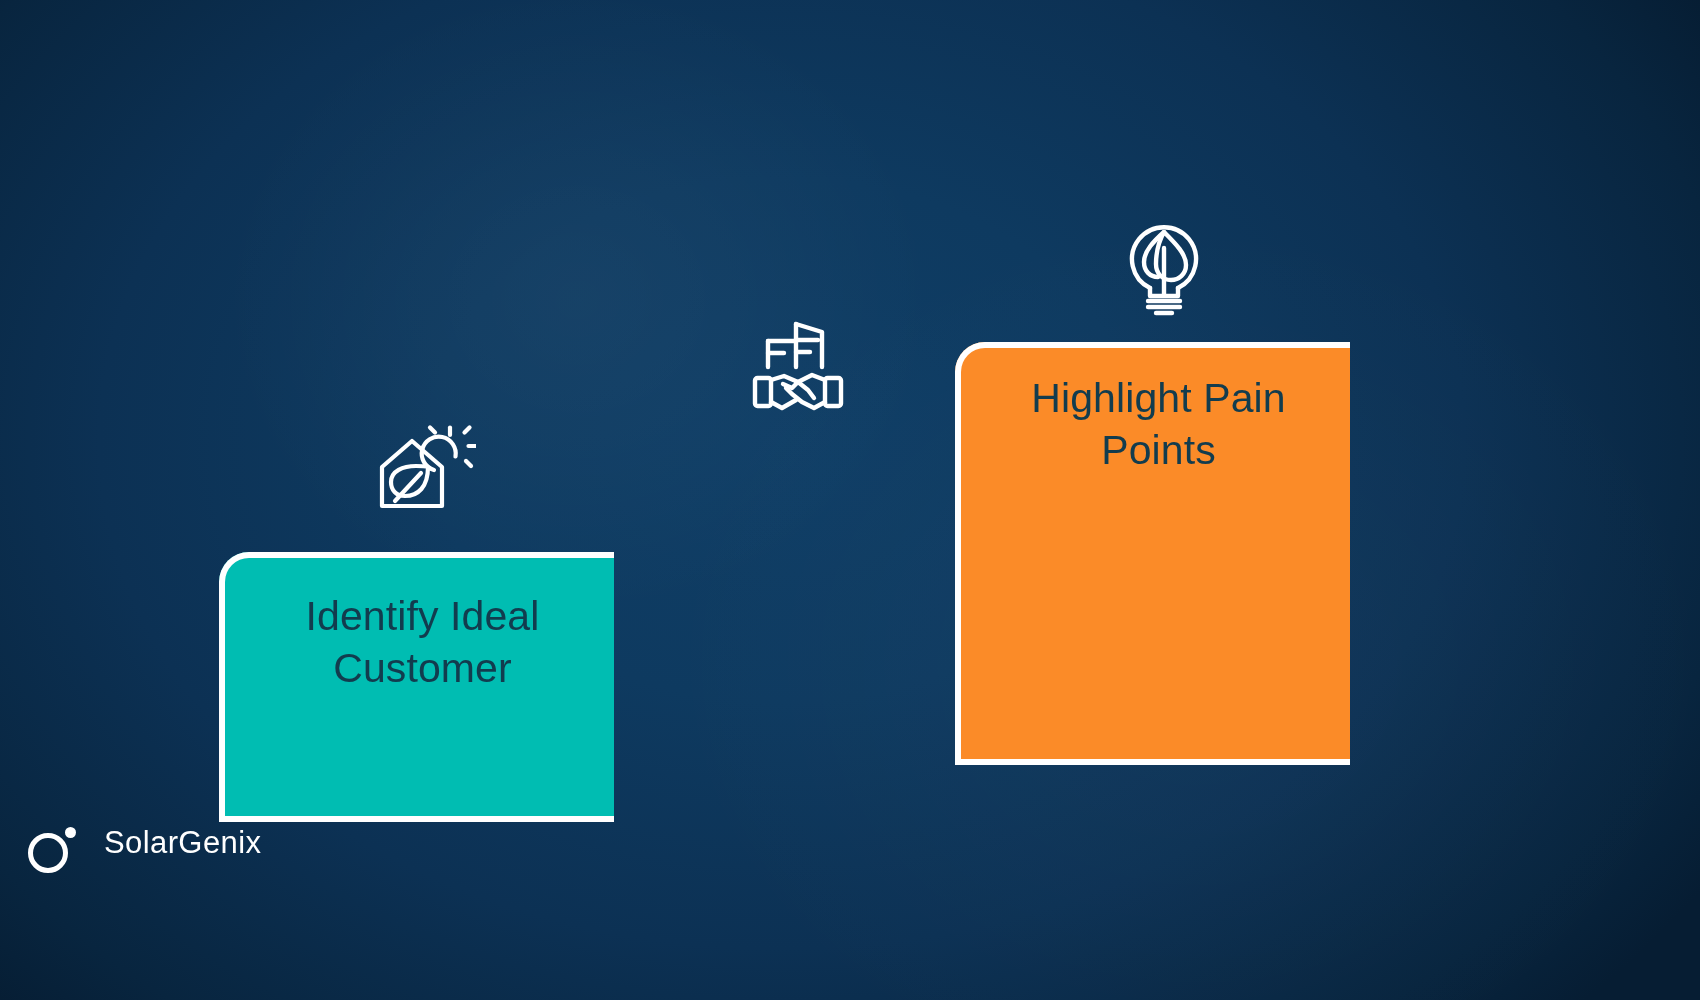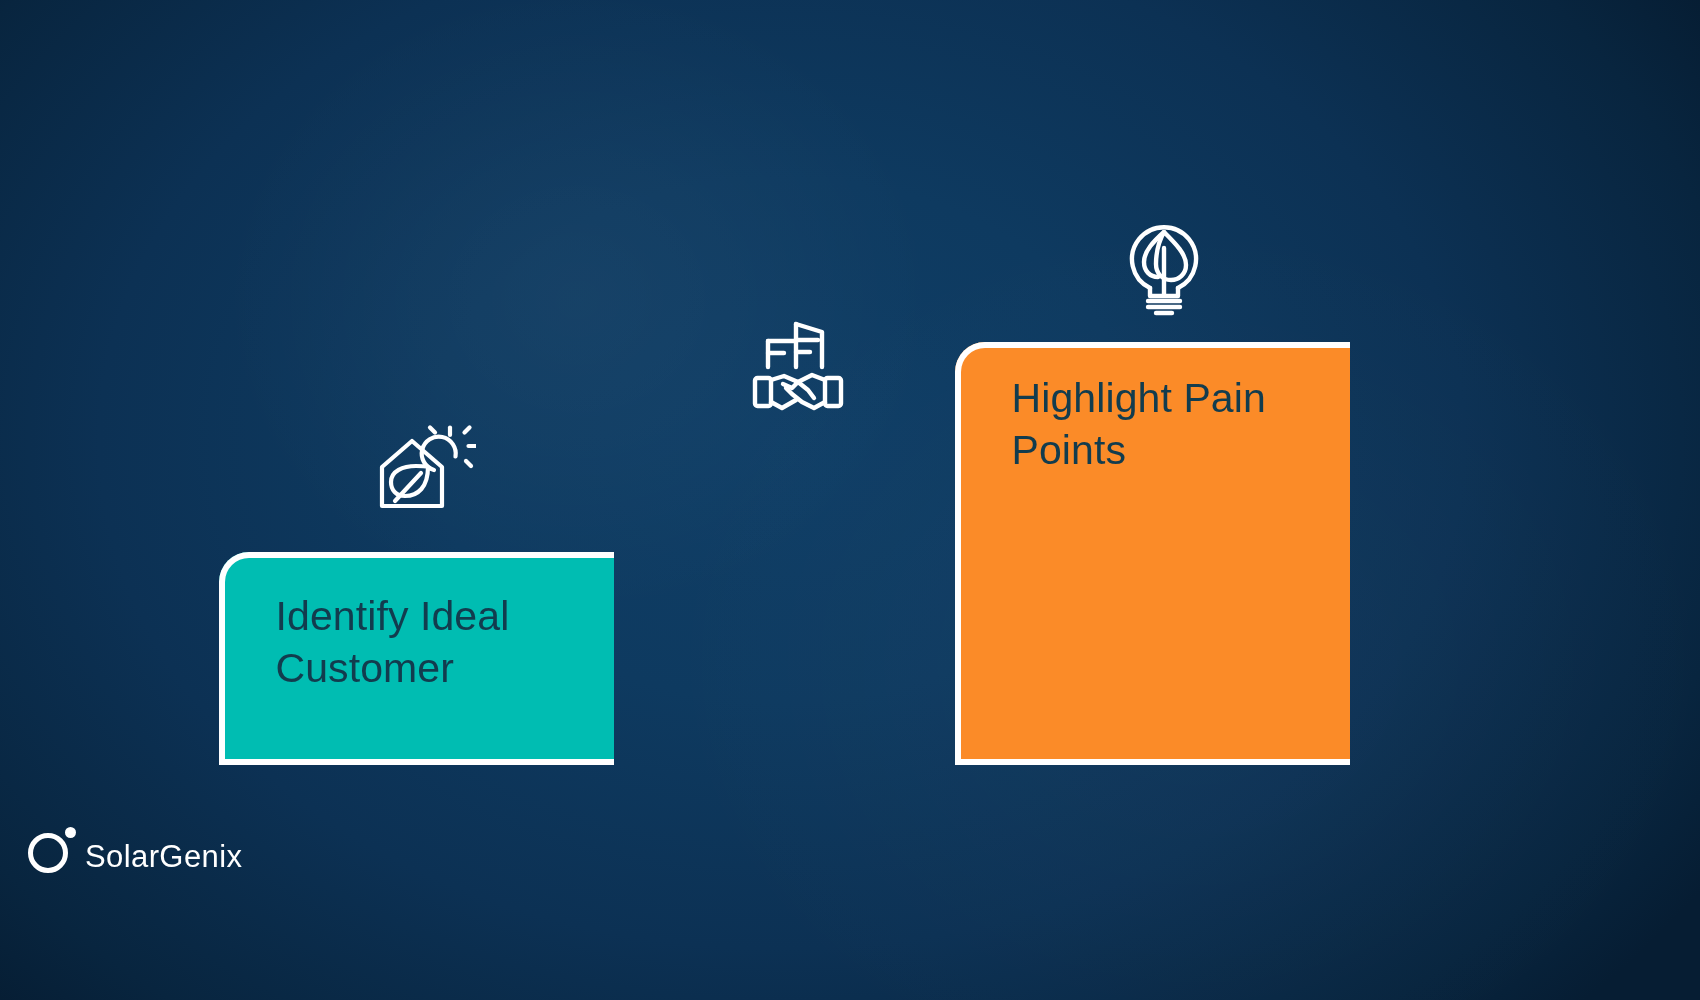--- a/index.html
+++ b/index.html
@@ -27,20 +27,21 @@
       radial-gradient(ellipse 760px 640px at 70% 66%, rgba(255,255,255,.022) 0%, rgba(255,255,255,0) 72%);
     pointer-events:none;
   }
 
   
   .step {
     position:absolute;
     display:flex;
     align-items:flex-start;
     justify-content:center;
+    text-align:center;
     padding-left:12px;
   }
   .step .label {
     color:#123c4e;
     font-size:41px;
     line-height:1.28;
     font-weight:400;
     letter-spacing:.1px;
     padding:0 18px;
   }
@@ -50,21 +51,21 @@
     position:absolute;
     inset:0;
     border-left:6px solid #ffffff;
     border-top:6px solid #ffffff;
     border-bottom:6px solid #ffffff;
     border-top-left-radius:30px;
     pointer-events:none;
   }
 
   #step1 {
-    left:219px; top:552px; width:395px; height:213px;
+    left:219px; top:552px; width:395px; height:270px;
     background:#00bdb2;
     border-top-left-radius:30px;
     padding-top:38px;
   }
   #step1 .label { width:330px; }
 
   #step2 {
     left:588px; top:448px; width:393px; height:317px;
     background:#18e5ef;
     border-top-left-radius:30px;
@@ -88,21 +89,21 @@
   
   .icon-wrap { position:absolute; z-index:6; }
   #icon1 { left:376px; top:424px; width:100px; height:100px; }
   #icon2 { left:752px; top:318px; width:92px;  height:96px; }
   #icon3 { left:1112px; top:208px; width:104px; height:110px; }
   .icon-wrap svg { display:block; width:100%; height:100%; }
 
   
   #logo {
     position:absolute; left:28px; top:825px;
-    display:flex; align-items:flex-end; gap:7px;
+    display:flex; align-items:flex-start; gap:26px;
     z-index:8;
   }
   #logo .mark { position:relative; width:50px; height:50px; }
   #logo .mark .ring {
     position:absolute; left:0; top:8px;
     width:40px; height:40px; border-radius:50%;
     border:5px solid #ffffff;
   }
   #logo .mark .dot {
     position:absolute; right:2px; top:2px;

